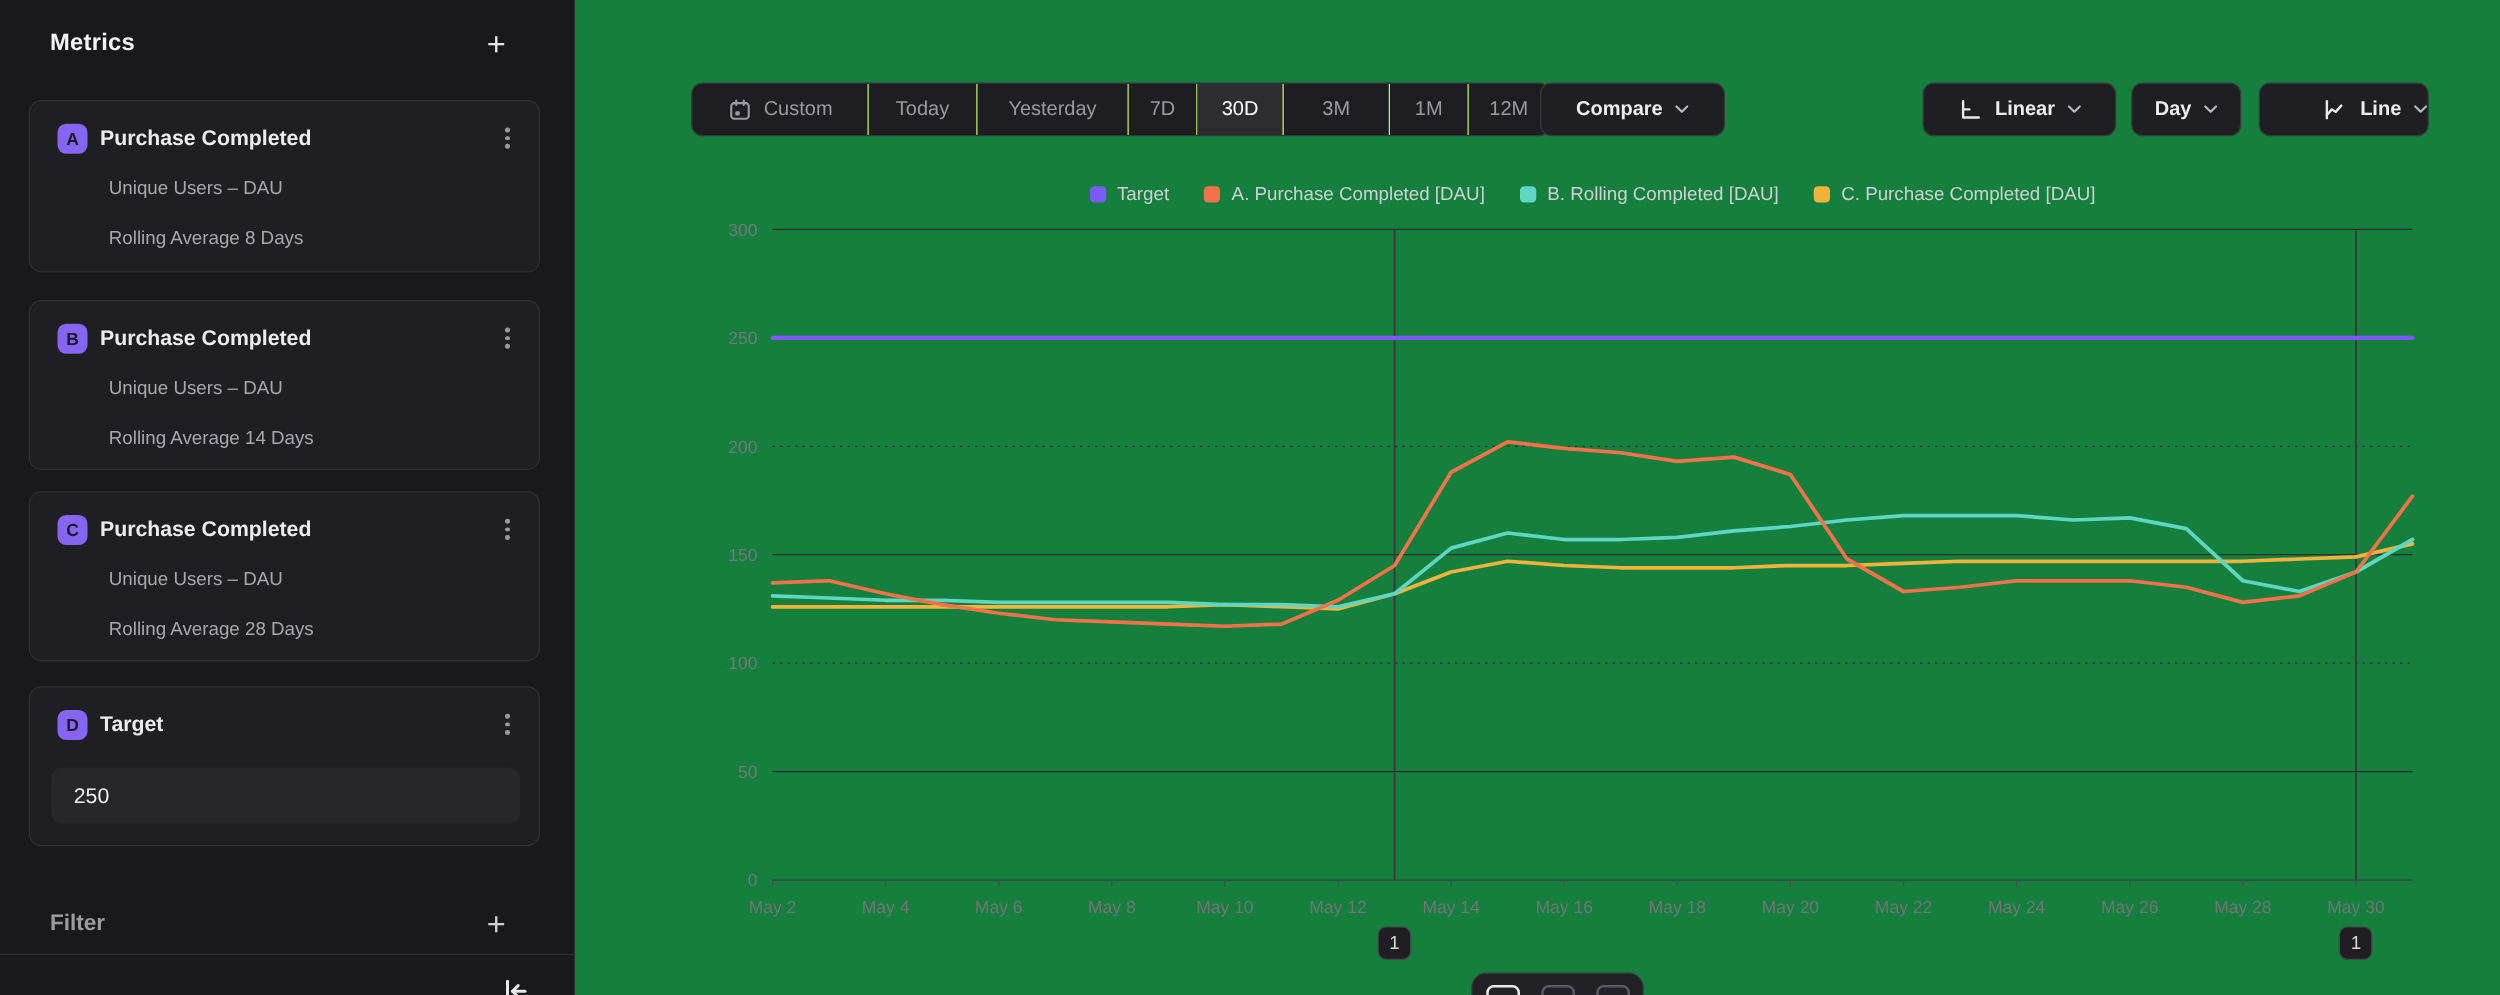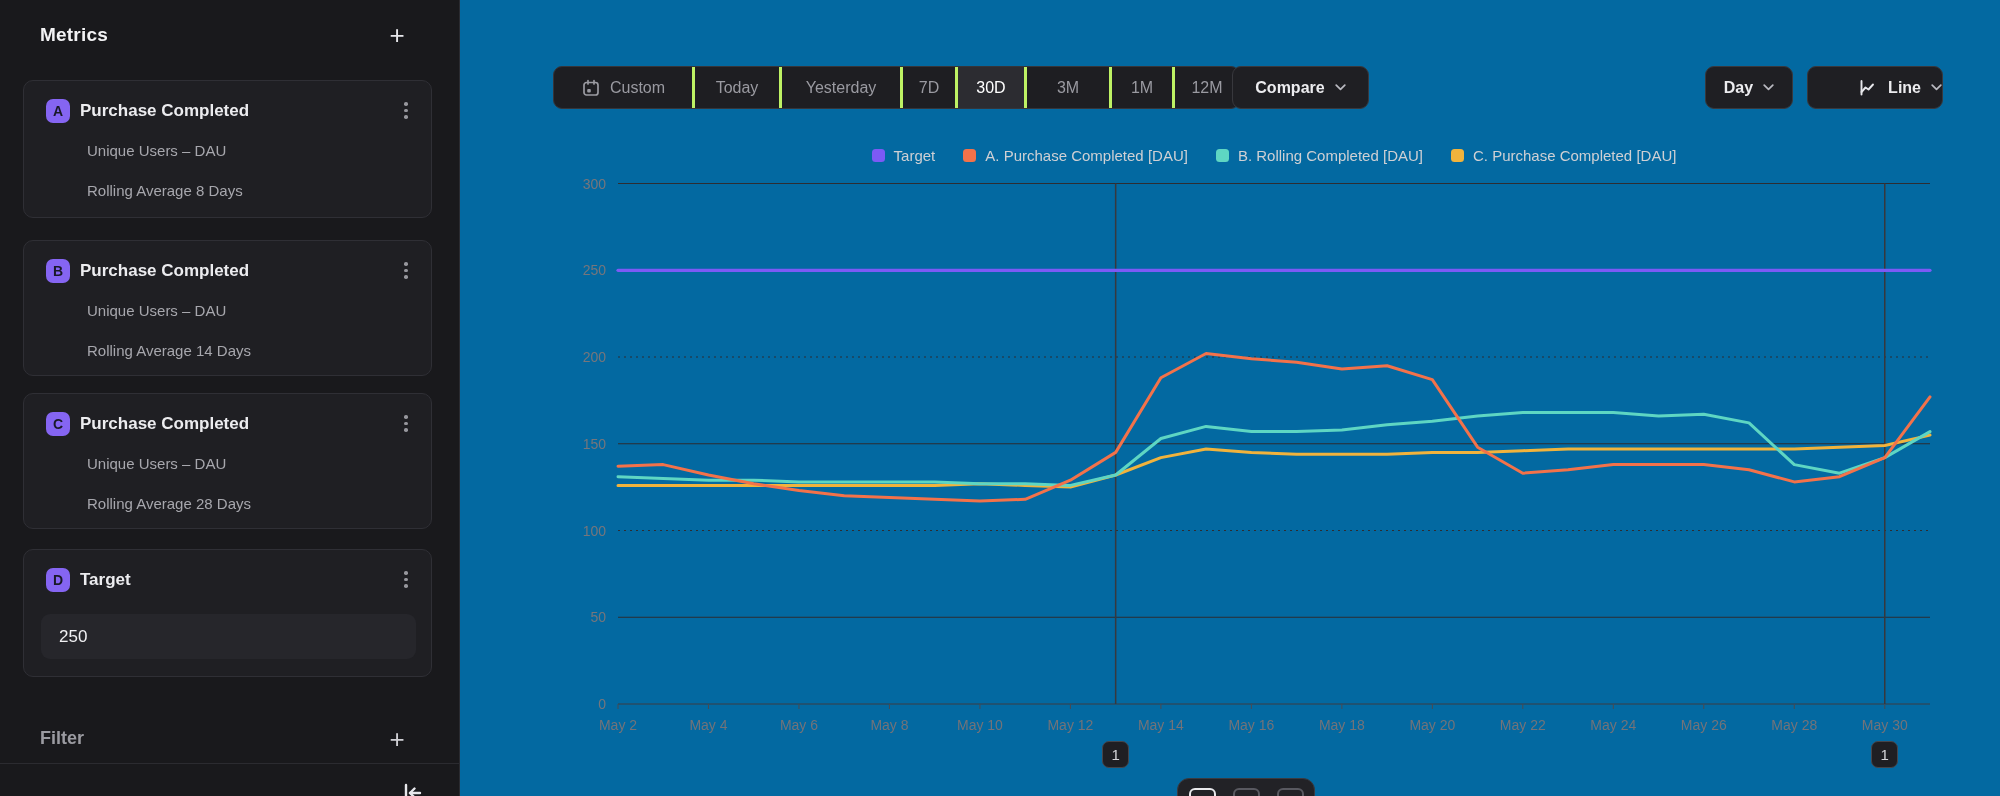--- a/index.html
+++ b/index.html
@@ -1,18 +1,18 @@
 <!DOCTYPE html>
 <html><head>
 <meta charset="utf-8">
 <style>
   * { margin:0; padding:0; box-sizing:border-box; }
   html,body { width:2000px; height:796px; }
   body { font-family:"Liberation Sans","DejaVu Sans",sans-serif; background:#1c1c1f; overflow:hidden; }
-  #app { position:relative; width:2000px; height:796px; background:#0369a1; }
+  #app { position:relative; width:2000px; height:796px; background:#15803d; }
 
   
   #sidebar { position:absolute; left:0; top:0; width:460px; height:796px;
              background:#19191c; border-right:1px solid #2b2b30; z-index:3; }
   .sb-title { position:absolute; left:40px; top:24px; font-size:19px; font-weight:700; color:#f2f2f4; letter-spacing:.2px; }
   .plus-btn { position:absolute; width:30px; height:30px; display:flex; align-items:center; justify-content:center;
               color:#e6e6ea; font-size:26px; font-weight:300; cursor:pointer; line-height:1; }
   #metrics-add { left:382px; top:20px; }
   #filter-add  { left:382px; top:724px; color:#cfcfd4; }
 
@@ -35,21 +35,21 @@
                   border:none; border-radius:9px; color:#f0f0f3; font-size:17px; padding:0 18px;
                   font-family:inherit; }
   .filter-label { position:absolute; left:40px; top:728px; font-size:18px; font-weight:700; color:#9b9ba1; }
   .sb-divider { position:absolute; left:0; top:763px; width:460px; height:1px; background:#2b2b30; }
   #collapse-btn { position:absolute; left:398px; top:779px; width:28px; height:28px; cursor:pointer; color:#e8e8ec; }
 
   
   .seg-control { position:absolute; left:553px; top:66px; height:43px; display:flex;
                  border:1px solid #35353a; border-radius:9px; background:#1e1e22; overflow:hidden; z-index:2; }
   .seg { display:flex; align-items:center; justify-content:center; gap:9px; height:100%;
-         font-size:16px; color:#9a9aa1; border-right:3px solid #bef264; cursor:pointer; }
+         font-size:16px; color:#9a9aa1; border-right:1px solid #bef264; cursor:pointer; }
   .seg:last-child { border-right:none;text-align:center; }
   .seg.active { background:#2c2c31; color:#ffffff; font-weight:400; }
   .btn { position:absolute; top:66px; height:43px; display:flex; align-items:center; justify-content:center; gap:10px;
          border:1px solid #38383d; border-radius:9px; background:#1f1f23; color:#ececef;
          font-size:16px; font-weight:700; cursor:pointer; z-index:2; }
   .chev { flex:0 0 auto; }
 
   
   #legend { position:absolute; left:618px; top:147px; width:1312px; display:flex; justify-content:center;
             gap:28px; z-index:2; }
@@ -156,27 +156,37 @@
     </div>
     <div class="seg" style="width:87px">Today</div>
     <div class="seg" style="width:121px">Yesterday</div>
     <div class="seg" style="width:55px">7D</div>
     <div class="seg active" style="width:69px">30D</div>
     <div class="seg" style="width:85px">3M</div>
     <div class="seg" style="width:63px">1M</div>
     <div class="seg" style="width:64px">12M</div>
   </div>
 
-  <div class="btn" style="left:1232px; width:137px;">
+  <div class="btn" style="left:1232px; width:148px;">
     <span>Compare</span>
     <svg class="chev" width="11" height="7" viewBox="0 0 11 7" fill="none">
       <path d="M1.2 1.2 L5.5 5.4 L9.8 1.2" stroke="#b9b9c0" stroke-width="1.7" stroke-linecap="round" stroke-linejoin="round"></path>
       </svg>
   </div>
 
+  <div class="btn" style="left:1538px; width:155px;">
+    <svg width="20" height="20" viewBox="0 0 20 20" fill="none">
+      <path d="M4.5 3 V16 H17" stroke="#e8e8ec" stroke-width="1.9" stroke-linecap="round" stroke-linejoin="round"></path>
+      <path d="M4.5 9.5 H9.5" stroke="#e8e8ec" stroke-width="1.9" stroke-linecap="round"></path>
+    </svg>
+    <span>Linear</span>
+    <svg class="chev" width="11" height="7" viewBox="0 0 11 7" fill="none">
+      <path d="M1.2 1.2 L5.5 5.4 L9.8 1.2" stroke="#b9b9c0" stroke-width="1.7" stroke-linecap="round" stroke-linejoin="round"></path>
+      </svg>
+  </div>
 
   <div class="btn" style="left:1705px; width:88px;">
     <span>Day</span>
     <svg class="chev" width="11" height="7" viewBox="0 0 11 7" fill="none">
       <path d="M1.2 1.2 L5.5 5.4 L9.8 1.2" stroke="#b9b9c0" stroke-width="1.7" stroke-linecap="round" stroke-linejoin="round"></path>
       </svg>
   </div>
 
   <div class="btn" style="left:1807px; width:136px;justify-content:flex-end;">
     <svg width="20" height="20" viewBox="0 0 20 20" fill="none">

